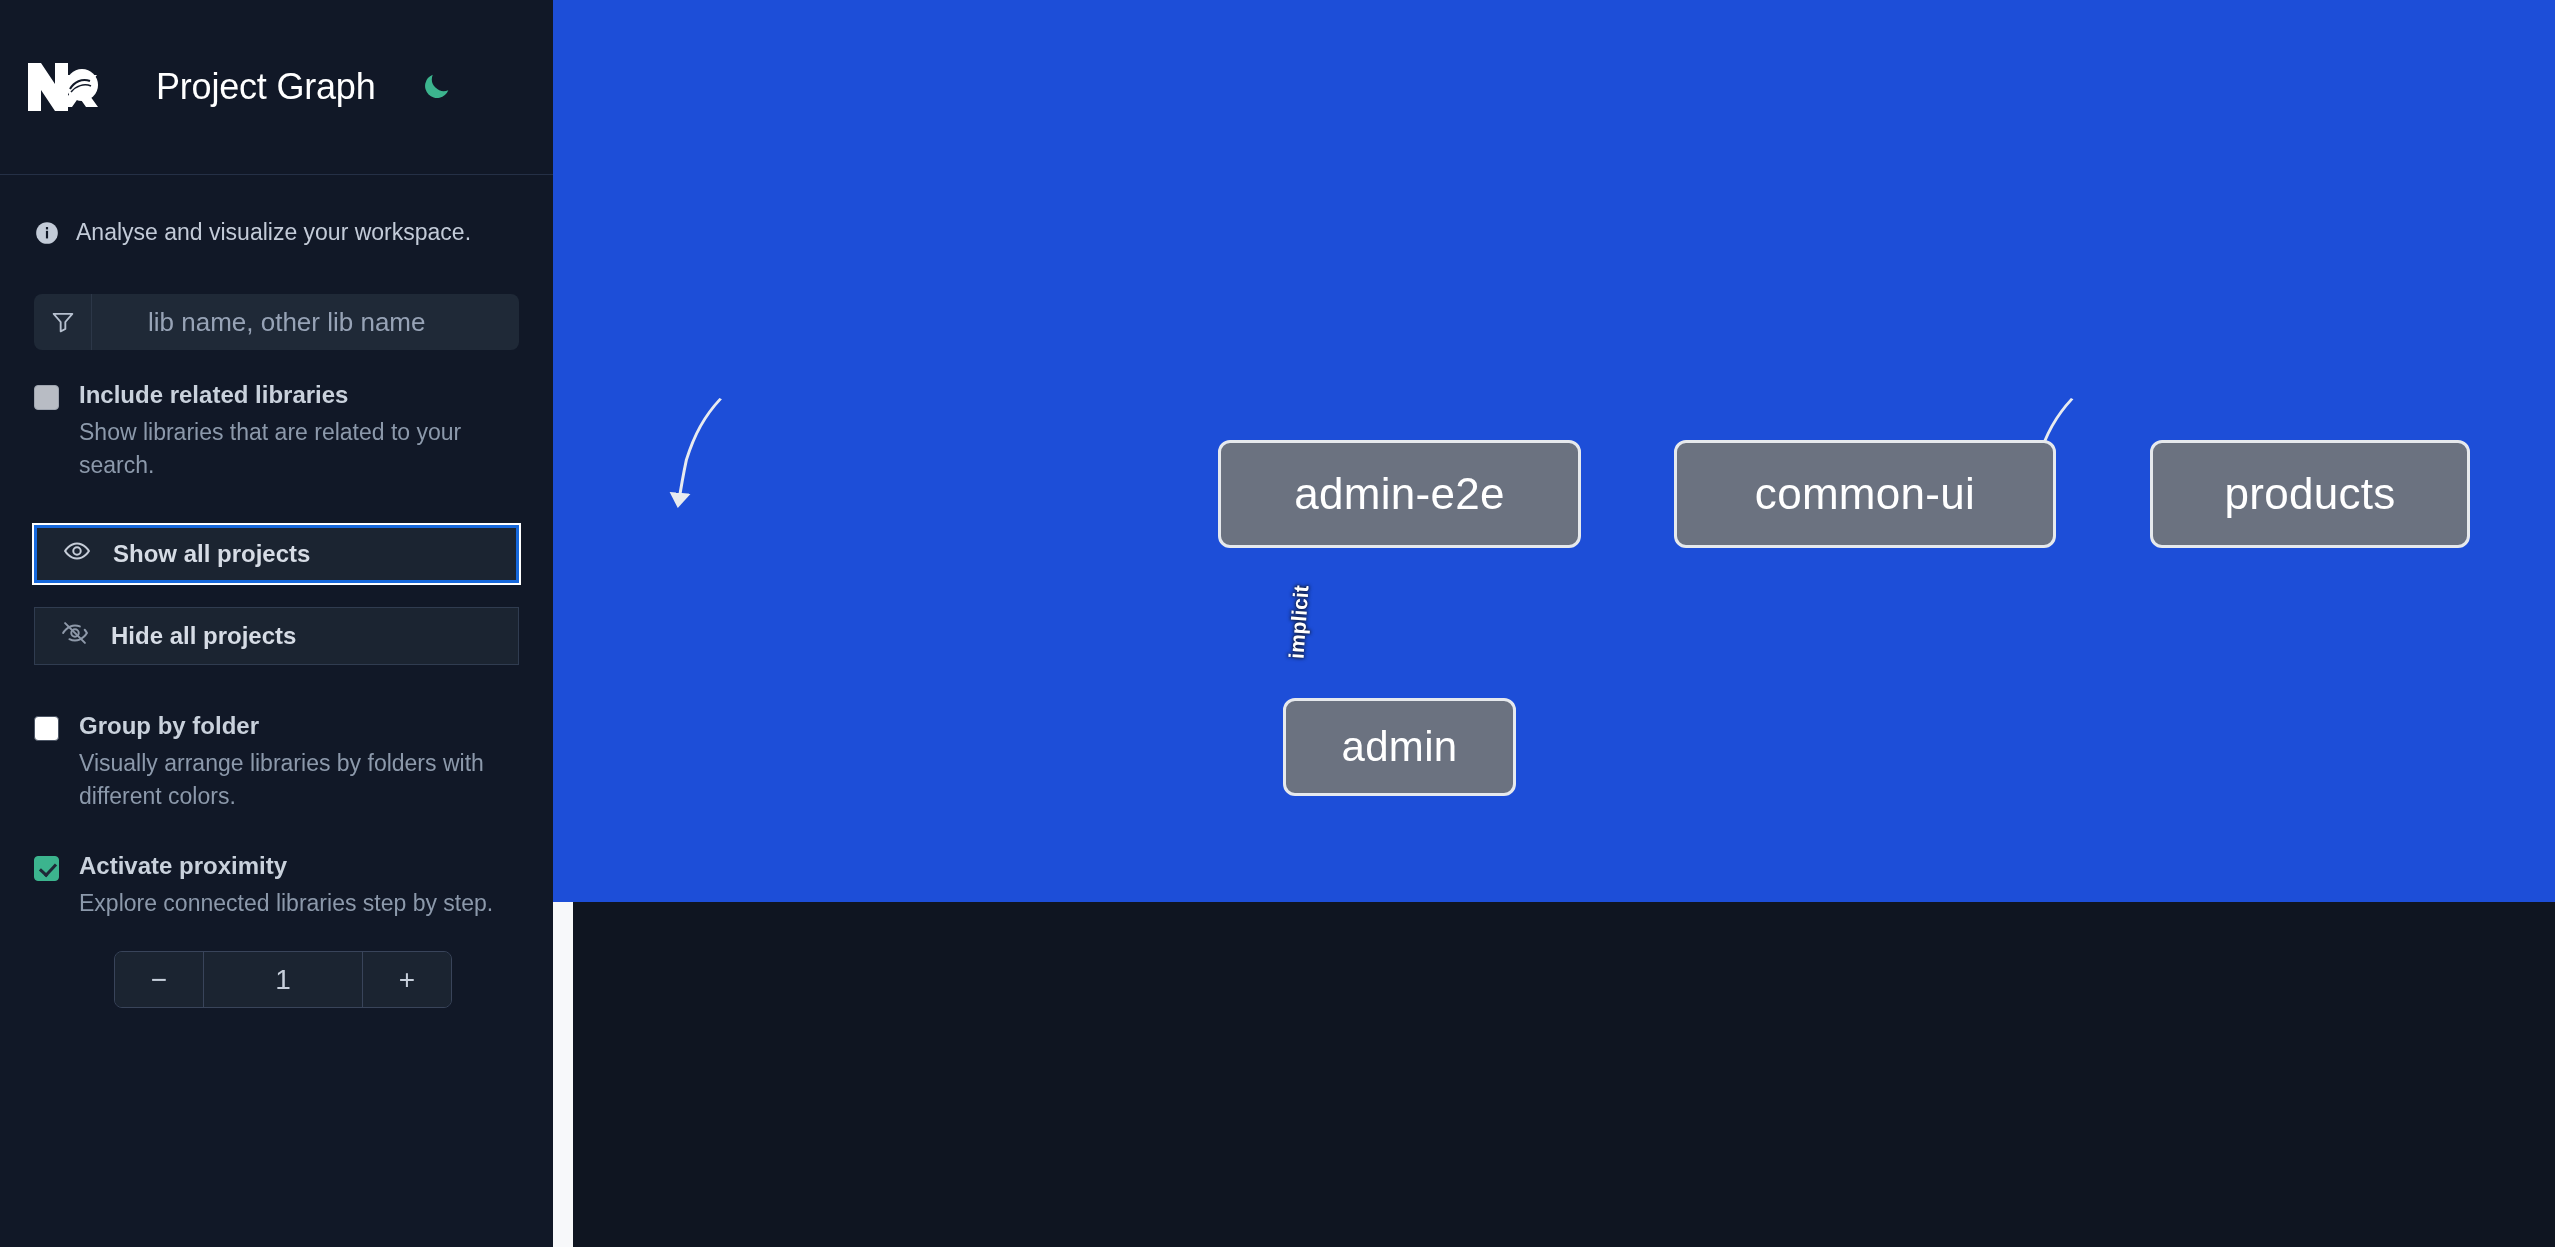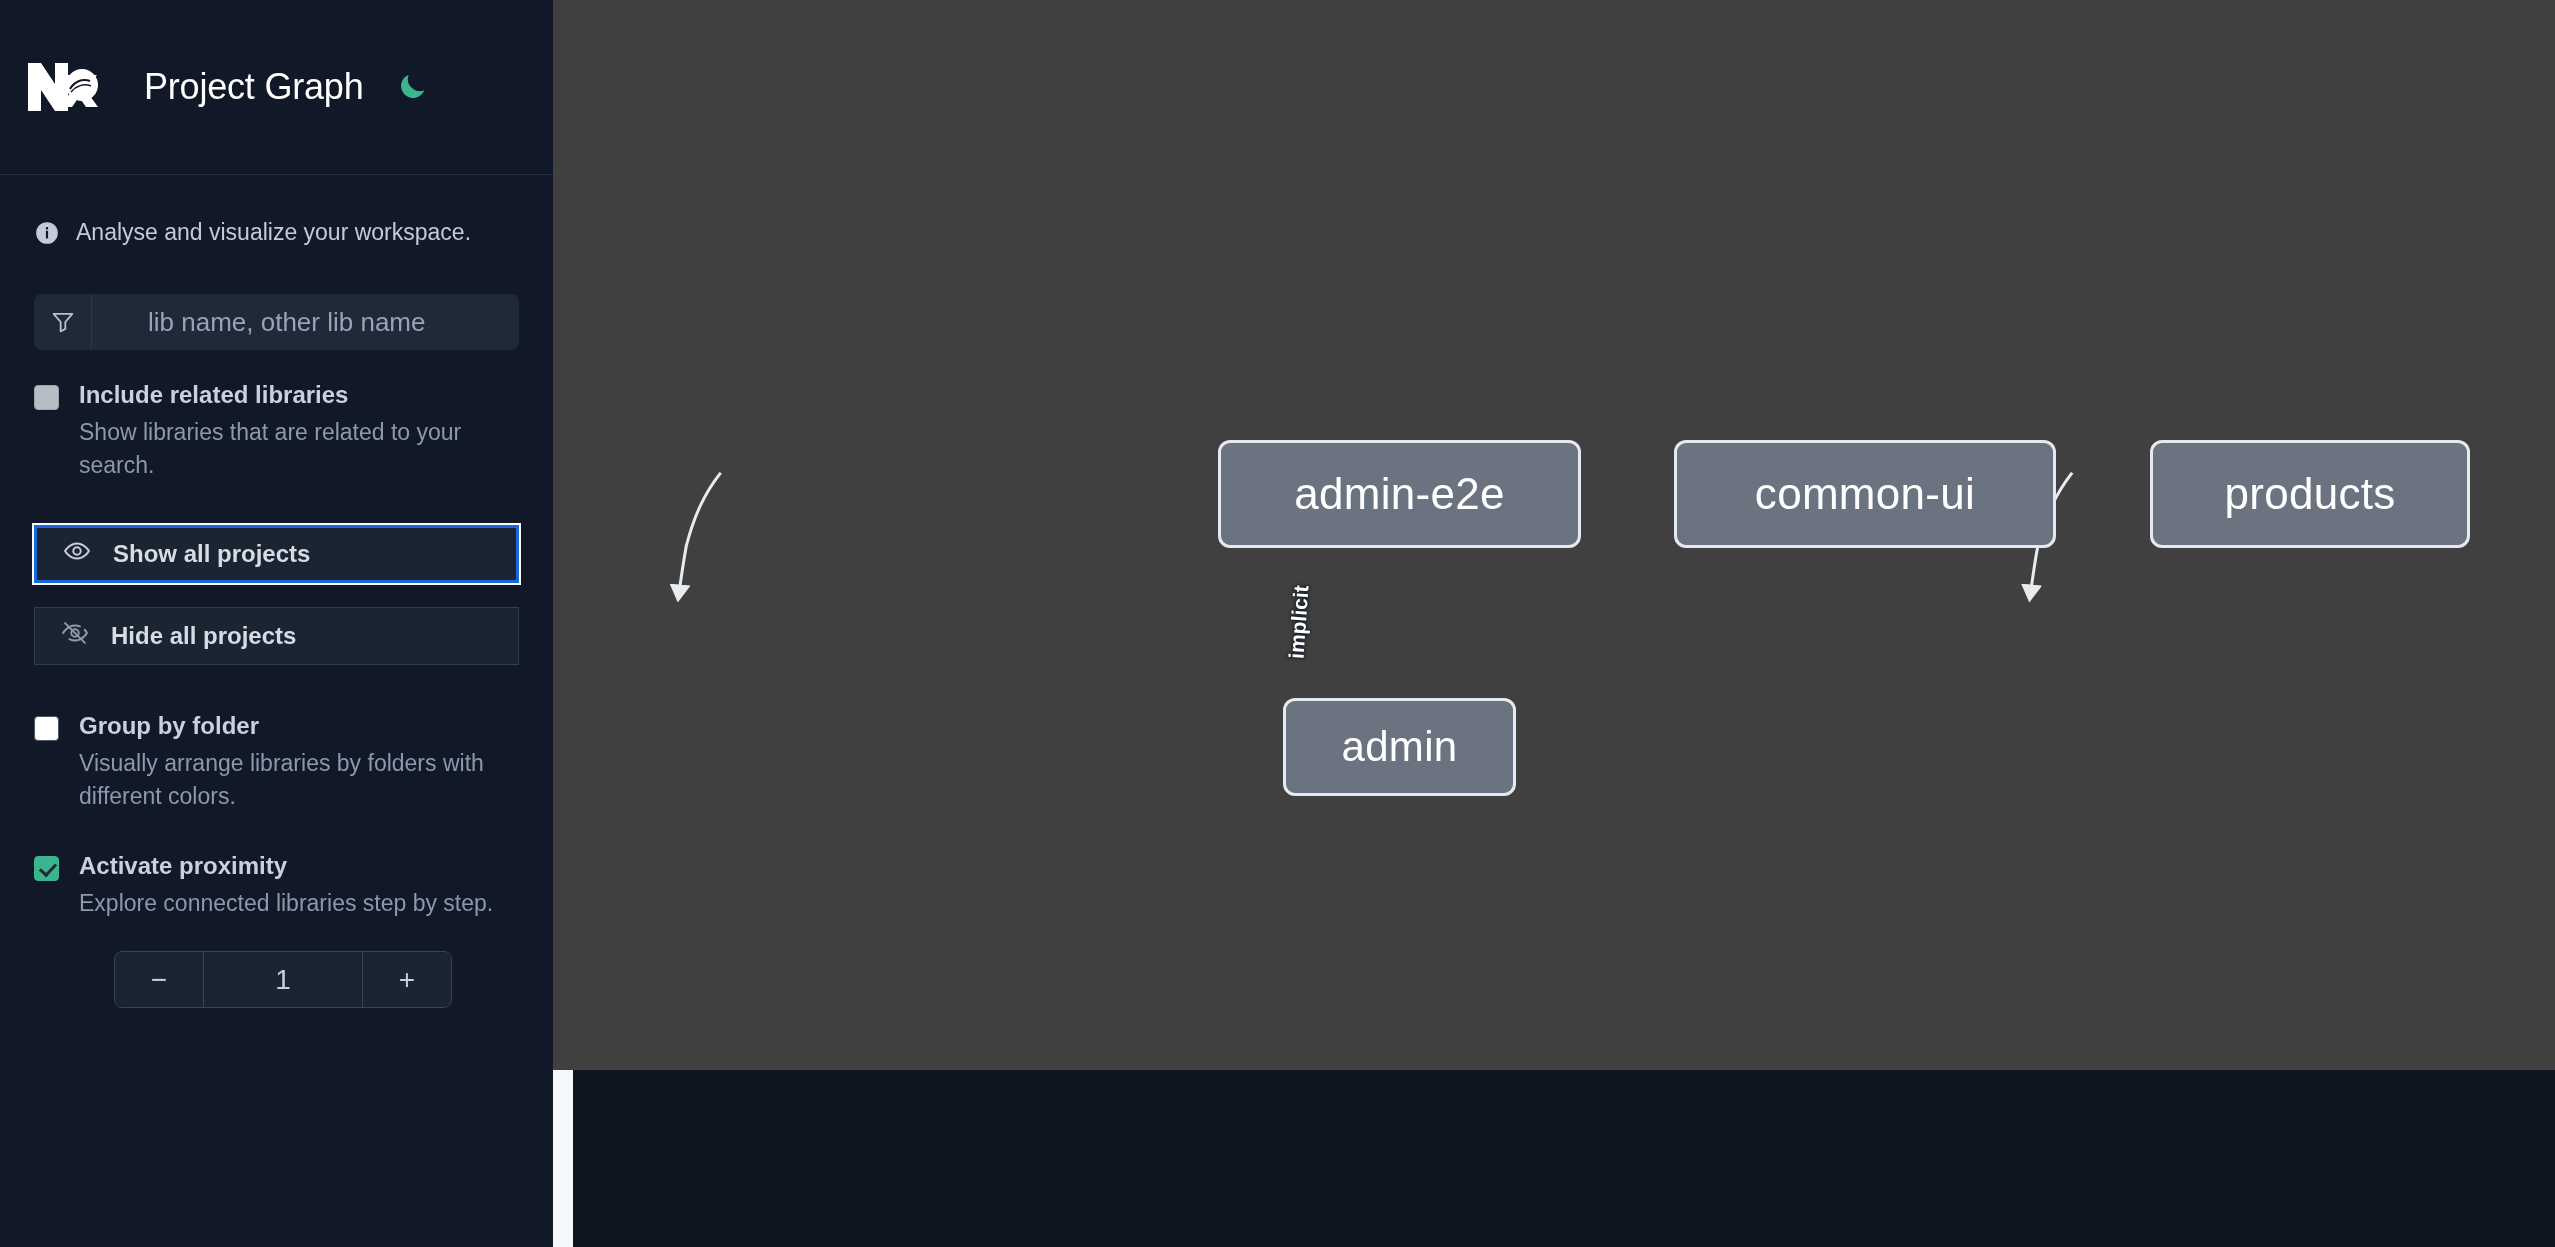--- a/index.html
+++ b/index.html
@@ -16,20 +16,21 @@
     position: relative;
     width: 553px; height: 1247px;
     background: #111827;
     flex: 0 0 553px;
   }
   .sidebar-header {
     height: 175px;
     display: flex; align-items: center;
     padding-left: 26px;
     border-bottom: 1px solid #253046;
+    gap: 12px;
   }
   .nx-logo { width: 82px; height: 56px; flex: 0 0 auto; }
   .app-title {
     margin-left: 36px;
     color: #ffffff;
     font-size: 36px;
     font-weight: 400;
     letter-spacing: -0.2px;
   }
   .theme-toggle {
@@ -175,22 +176,22 @@
     top: 4px; left: 557px;
     width: 12px; height: 672px;
     background: #c4c6c9;
     border-radius: 6px;
   }
 
   
   .graph {
     position: relative;
     flex: 1 1 auto;
-    height: 1070px;
-    background: #404040;
+    height: 902px;
+    background: #1d4ed8;
     overflow: hidden;
   }
   .graph-svg { position: absolute; inset: 0; width: 100%; height: 100%; }
 
   .node {
     position: absolute;
     background: #6b7280;
     border: 3px solid #e6e9ed;
     border-radius: 12px;
     display: flex; align-items: center; justify-content: center;

